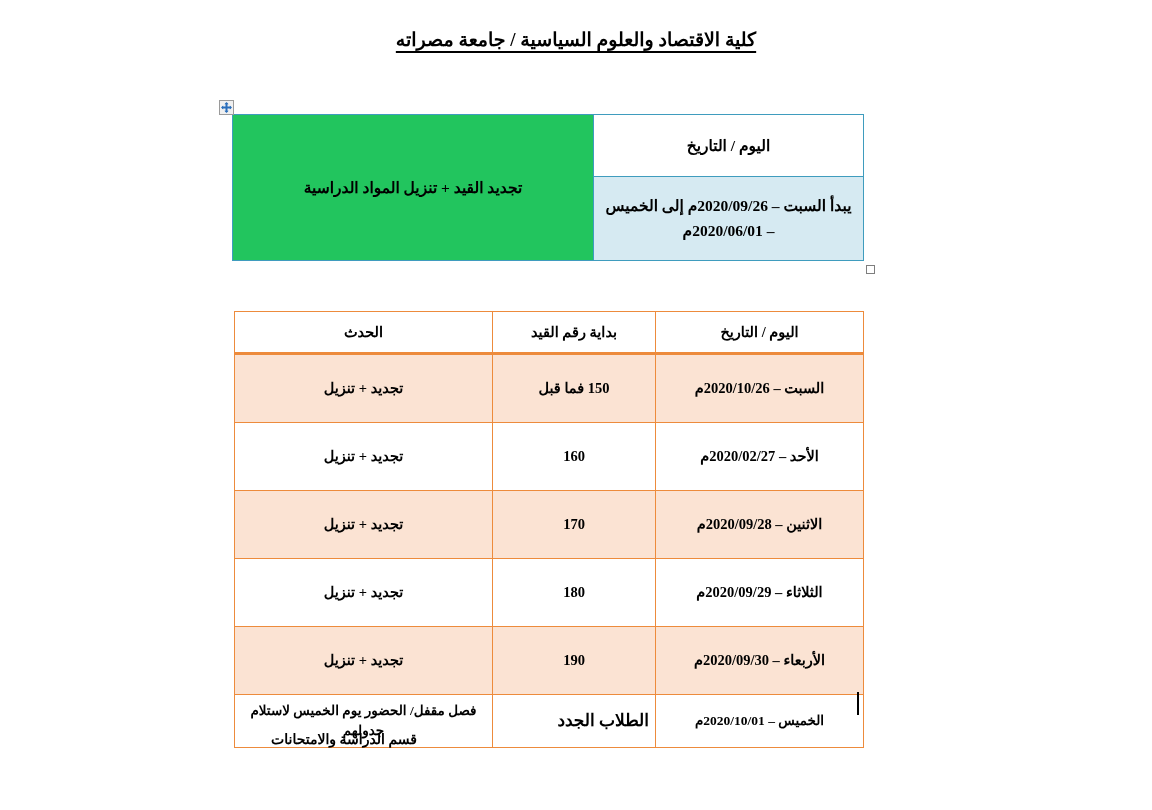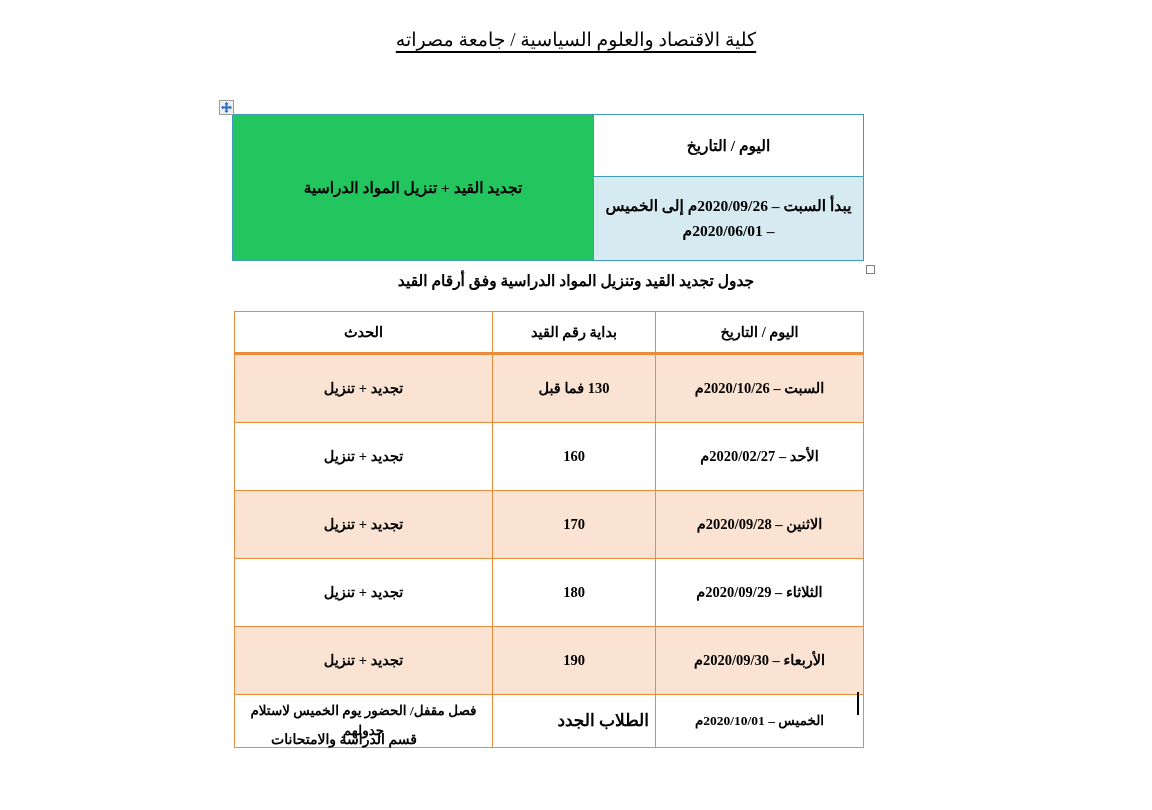--- a/index.html
+++ b/index.html
@@ -24,21 +24,21 @@
   }
 
   
   .doc-title {
     position: absolute;
     top: 28px;
     left: 0;
     right: 0;
     text-align: center;
     font-size: 19px;
-    font-weight: normal;
+    font-weight: bold;
     letter-spacing: 0.2px;
     direction: rtl;
   }
   .doc-title .underlined {
     text-decoration: underline;
     text-decoration-thickness: 2px;
     text-underline-offset: 5px;
     padding: 0 3px;
   }
 
@@ -212,40 +212,39 @@
         </tr>
         <tr>
           <td class="t1-day-val">يبدأ السبت – 2020/09/26م  إلى الخميس –  2020/06/01م</td>
         </tr>
       </tbody>
     </table>
 
     <div class="resize-handle"></div>
   </div>
 
-  <div class="sub-caption">جدول تجديد القيد وتنزيل المواد الدراسية وفق أرقام القيد</div>
 
   <div class="table2-wrap">
     <table class="t2">
       <colgroup>
         <col class="c-date">
         <col class="c-num">
         <col class="c-event">
       </colgroup>
       <thead>
         <tr>
           <th>اليوم / التاريخ</th>
           <th>بداية رقم القيد</th>
           <th>الحدث</th>
         </tr>
       </thead>
       <tbody>
         <tr class="shaded tall">
           <td>السبت – 2020/10/26م</td>
-          <td class="num-cell">130 فما قبل</td>
+          <td class="num-cell">150 فما قبل</td>
           <td>تجديد + تنزيل</td>
         </tr>
         <tr class="plain tall">
           <td>الأحد  – 2020/02/27م</td>
           <td class="num-cell">160</td>
           <td>تجديد + تنزيل</td>
         </tr>
         <tr class="shaded tall">
           <td>الاثنين  – 2020/09/28م</td>
           <td class="num-cell">170</td>

